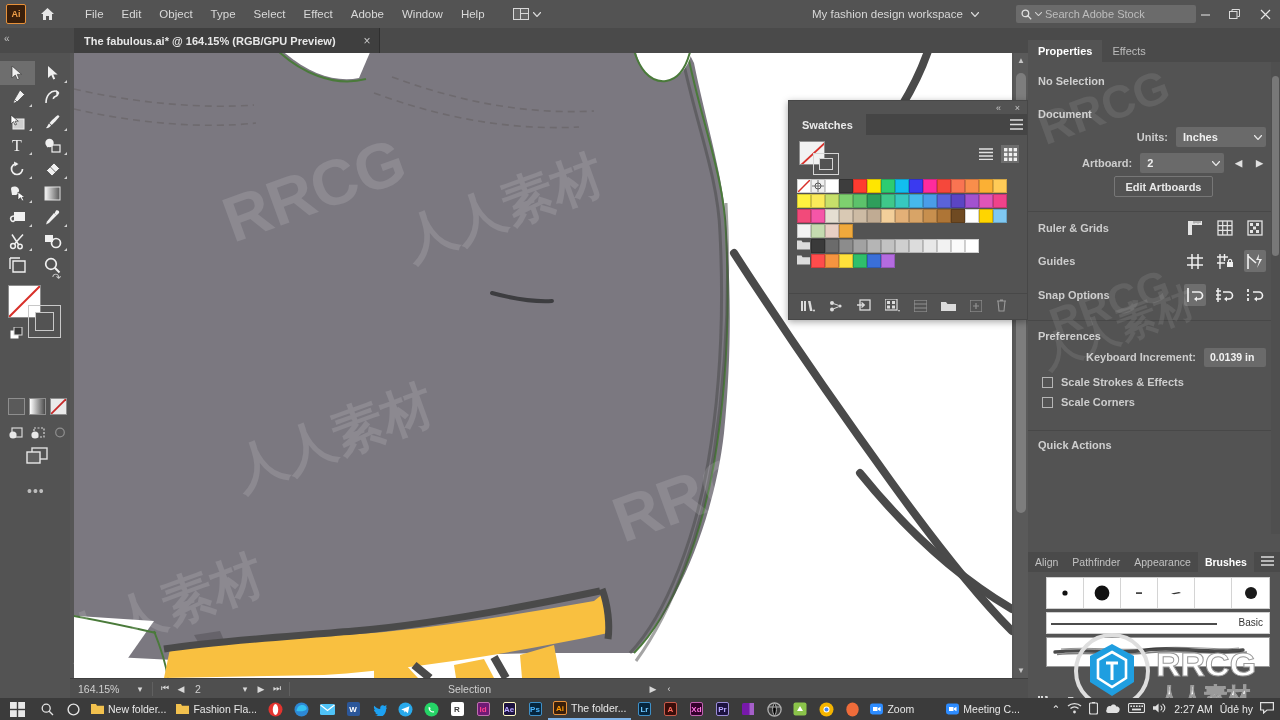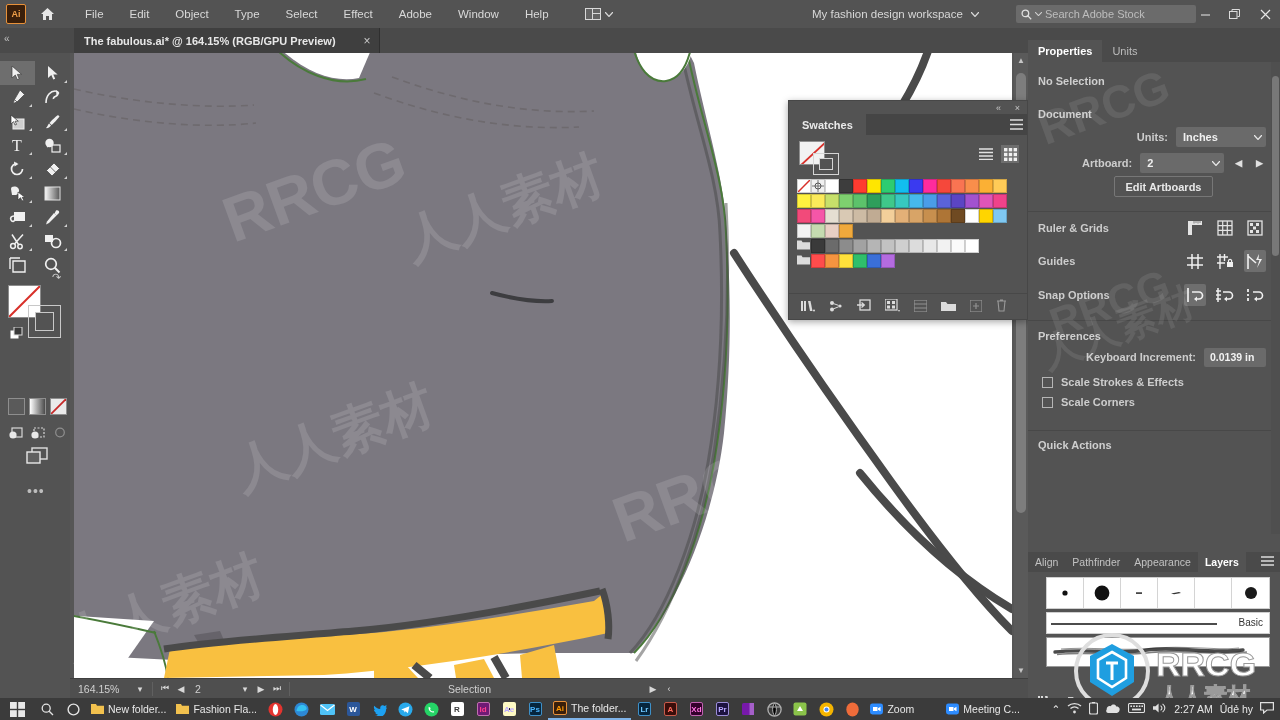--- a/index.html
+++ b/index.html
@@ -20,21 +20,21 @@
     background: #535353; display: flex; align-items: center;
   }
   .ai-logo {
     width: 20px; height: 20px; margin-left: 6px;
     background: #3a1f0a; border: 1px solid #e8913a;
     color: #f0a04a; font-size: 9px; font-weight: bold;
     display: flex; align-items: center; justify-content: center;
     border-radius: 2px;
   }
   .home-icon { width: 26px; height: 28px; display:flex; align-items:center; justify-content:center; margin-left:8px;}
-  .menu-items { display: flex; align-items: center; margin-left: 16px; gap: 8px; }
+  .menu-items { display: flex; align-items: center; margin-left: 16px; gap: 0px; }
   .menu-item {
     padding: 4px 9px; color: #d9d9d9; font-size: 11.5px; cursor: default; white-space: nowrap;
   }
   .arrange-btn { display:flex; align-items:center; gap:4px; margin-left: 14px; padding: 3px 5px;}
   .ws-switcher {
     position: absolute; left: 812px; top: 0; height: 28px;
     display: flex; align-items: center; gap: 8px; font-size: 11.5px; color: #d8d8d8;
   }
   .stock-search {
     position: absolute; left: 1016px; top: 5px; width: 180px; height: 18px;
@@ -786,21 +786,21 @@
         <svg width="11" height="13" viewBox="0 0 11 13">
             <path d="M1 2 H10 M2 2 L3 12 H8 L9 2 M4 1 H7" stroke="#d2d2d2" stroke-width="1.1" fill="none"></path>
           </svg>
       </span>
     </div>
   </div>
 
   <div class="rightdock">
     <div class="rp-tabs">
       <div class="rp-tab active">Properties</div>
-      <div class="rp-tab">Units</div>
+      <div class="rp-tab">Effects</div>
     </div>
 
     <div class="rp-body">
       <div class="rp-scroll">
         <div class="thumb"></div>
       </div>
 
       <div class="rp-sectionlabel" style="padding-top:13px">No Selection</div>
       <div class="rp-sectionlabel" style="padding-top:21px">Document</div>
 
@@ -929,21 +929,21 @@
       </div>
 
       <div class="rp-divider" style="margin-top:18px"></div>
       <div class="rp-sectionlabel" style="padding-top:8px">Quick Actions</div>
     </div>
 
     <div class="rp-bottomtabs">
       <div class="bt-tab">Align</div>
       <div class="bt-tab">Pathfinder</div>
       <div class="bt-tab">Appearance</div>
-      <div class="bt-tab active">Layers</div>
+      <div class="bt-tab active">Brushes</div>
       <div class="bt-menu">
         <svg width="13" height="10" viewBox="0 0 13 10">
             <path d="M0 1 H13 M0 5 H13 M0 9 H13" stroke="#dcdcdc" stroke-width="1.4"></path>
           </svg>
       </div>
     </div>
 
     <div class="brushpanel">
       <div class="brush-grid">
         <div class="brush-cell">
@@ -1107,21 +1107,21 @@
           <path d="M4.8 4.8 C4 6.4 5 8.6 6.6 9.8 C8 10.8 9.7 10.9 10.3 10 L9.2 9 L8.1 9.5 C7.2 9 6.4 8.1 6.1 7.2 L6.7 6.1 Z" fill="#fff"></path>
         </svg>
     </div>
     <div class="tb-ico">
       <span class="tb-sq" style="background:#ffffff;color:#3b3b3b;width:13px;height:14px">R</span>
     </div>
     <div class="tb-ico">
       <span class="tb-sq" style="background:#701a75;color:#ff3f8e;border:1px solid #c06fb0;width:13px;height:14px">Id</span>
     </div>
     <div class="tb-ico">
-      <span class="tb-sq" style="background:#1d1340;color:#b9a8ff;border:6px solid #fef9c3;width:13px;height:14px">Ae</span>
+      <span class="tb-sq" style="background:#1d1340;color:#b9a8ff;border:1px solid #fef9c3;width:13px;height:14px">Ae</span>
     </div>
     <div class="tb-ico">
       <span class="tb-sq" style="background:#06263e;color:#4cb6ff;border:1px solid #3e90c8;width:13px;height:14px">Ps</span>
     </div>
     <div class="tb-app run">
       <span class="tb-sq" style="background:#3a1f0a;color:#ff9a00;border:1px solid #e8913a">Ai</span>
       <span>The folder...</span>
     </div>
     <div class="tb-ico">
       <span class="tb-sq" style="background:#06263e;color:#70c8ff;border:1px solid #3e90c8;width:13px;height:14px">Lr</span>

